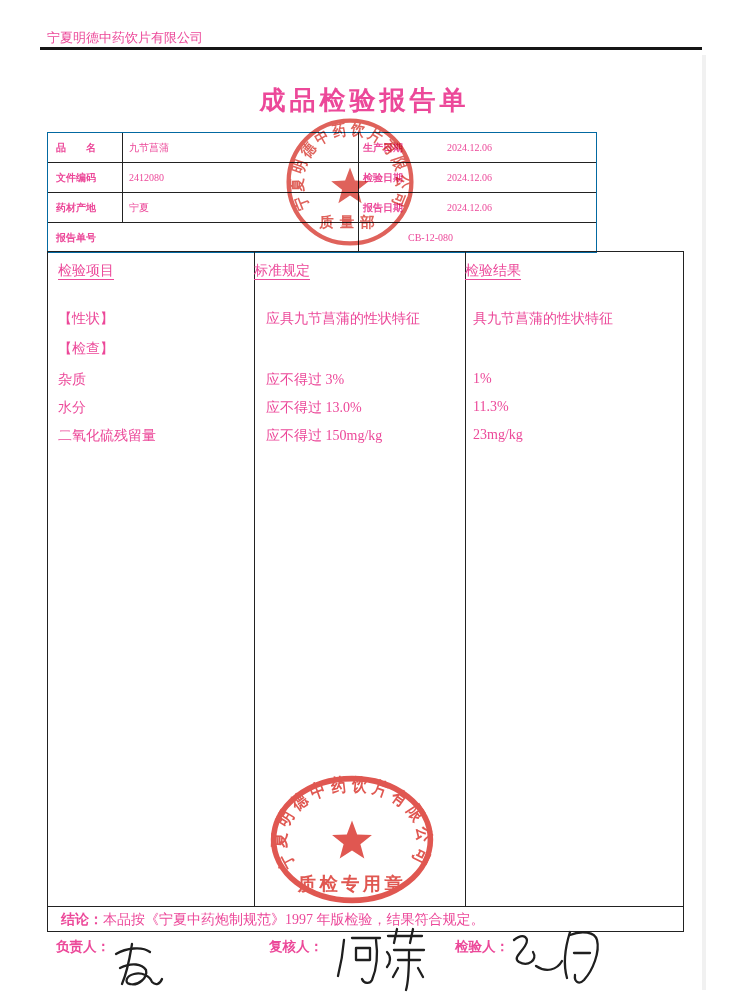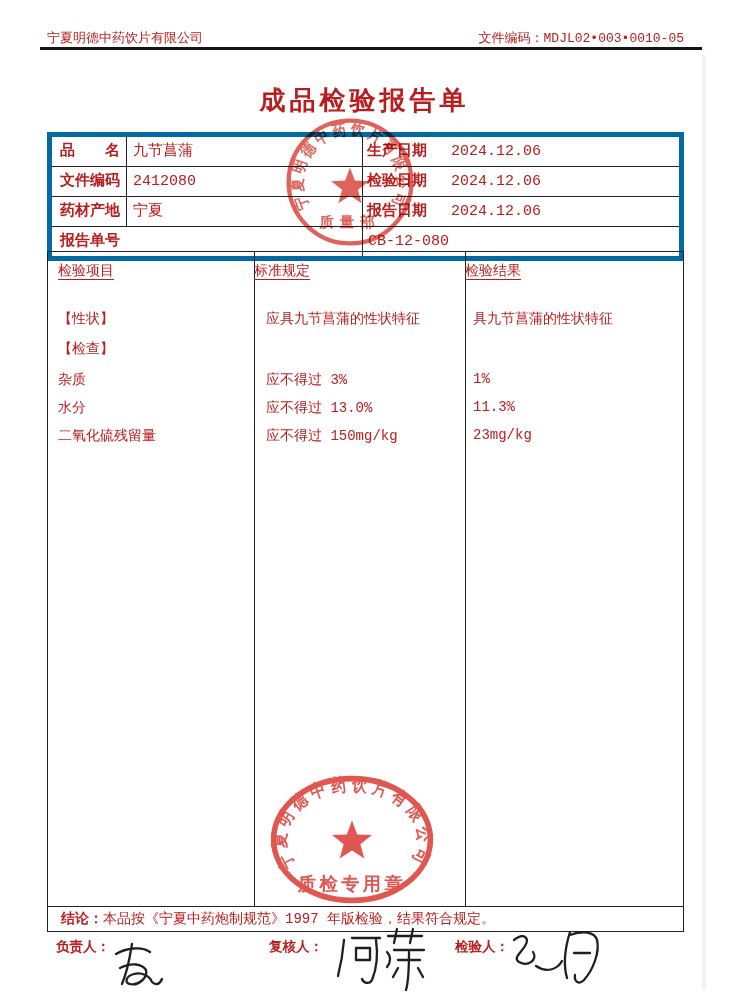--- a/index.html
+++ b/index.html
@@ -1,29 +1,29 @@
 <!DOCTYPE html>
 <html><head>
 <meta charset="utf-8">
 <style>
   html,body{margin:0;padding:0;background:#fff;}
   .page{
     position:relative;width:729px;height:1000px;background:#ffffff;overflow:hidden;
-    font-family:Liberation Mono, monospace;color:#b91c1c;
+    font-family:Liberation Serif, serif;color:#ec4899;
   }
   
   .scan-streak{position:absolute;left:702px;top:55px;width:4px;height:935px;background:#ebebeb;opacity:.7;}
   
   .hdr{position:absolute;left:47px;top:29px;width:637px;display:flex;justify-content:space-between;font-size:13px;}
   .hdr-rule{position:absolute;left:40px;top:47px;width:662px;height:2.5px;background:#151515;}
   .title{position:absolute;left:0;top:83px;width:729px;text-align:center;font-size:26px;font-weight:bold;letter-spacing:4px;}
   
-  .info-table{position:absolute;left:47px;top:132px;width:637px;border:5px solid #0369a1;box-sizing:border-box;font-size:15px;}
+  .info-table{position:absolute;left:47px;top:132px;width:550px;border:1px solid #0369a1;box-sizing:border-box;font-size:10px;}
   .irow{display:flex;height:30px;line-height:29px;border-bottom:1px solid #222;box-sizing:border-box;}
-  .irow:last-child{height:29px;border-bottom:none;}
+  .irow:last-child{height:29px;border-bottom:none;gap:44px;}
   .ilabel{width:75px;padding-left:8px;box-sizing:border-box;border-right:1px solid #222;font-weight:bold;}
   .ilabel.wide{width:311px;}
   .ivalue{width:236px;padding-left:6px;box-sizing:border-box;border-right:1px solid #222;}
   .iright{flex:1;display:flex;}
   .ilabel2{width:88px;padding-left:4px;box-sizing:border-box;font-weight:bold;}
   .ivalue2{flex:1;}
   .ivalue2.pad{padding-left:5px;}
   
   .result-table{position:absolute;left:47px;top:251px;width:637px;height:681px;border:1px solid #222;box-sizing:border-box;font-size:14px;}
   .vline{position:absolute;top:0;width:1px;height:654px;background:#222;}
@@ -48,21 +48,20 @@
   .stamp-bottom{left:268px;top:773px;width:168px;height:133px;}
 </style>
 </head>
 <body>
 
 <div class="page">
   <div class="scan-streak"></div>
 
   <div class="hdr">
     <span>宁夏明德中药饮片有限公司</span>
-    <span><span>文件编码：</span><span>MDJL02•003•0010-05</span></span>
   </div>
   <div class="hdr-rule"></div>
 
   <div class="title">成品检验报告单</div>
 
   <div class="info-table">
     <div class="irow">
       <div class="ilabel">品　　名</div>
       <div class="ivalue">九节菖蒲</div>
       <div class="iright">

